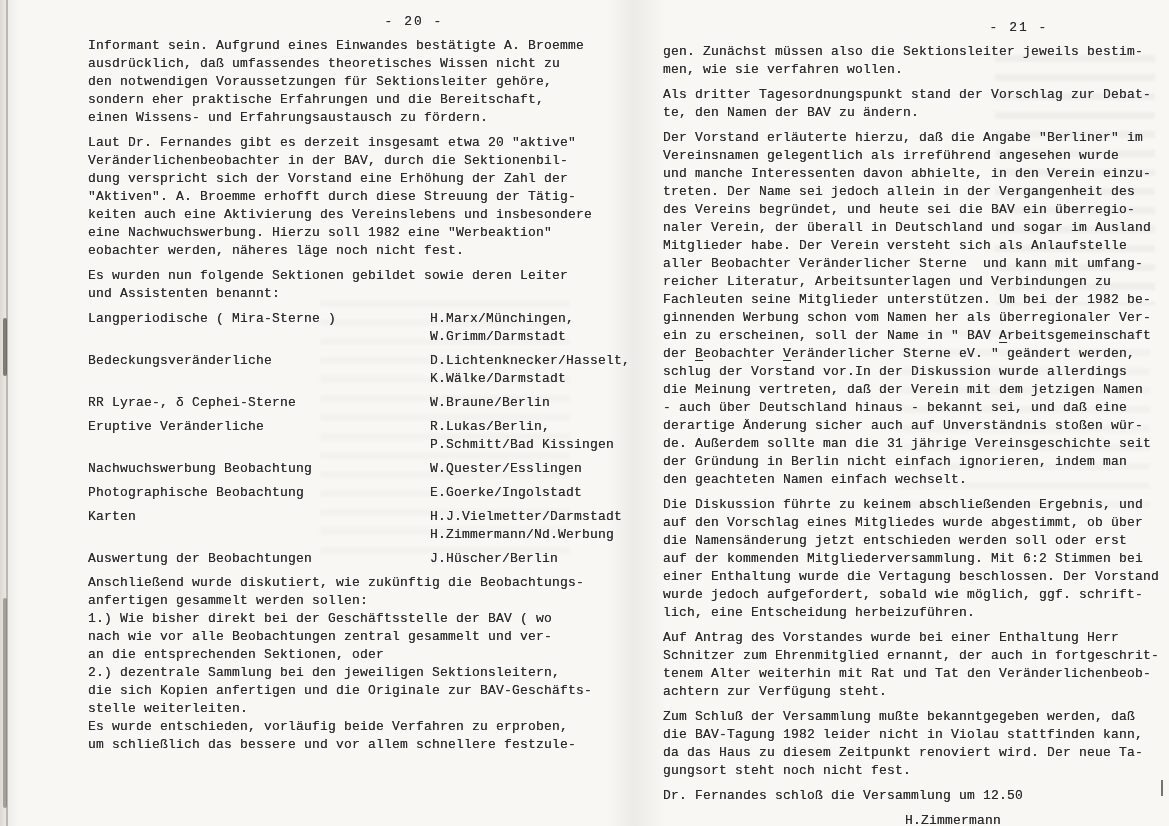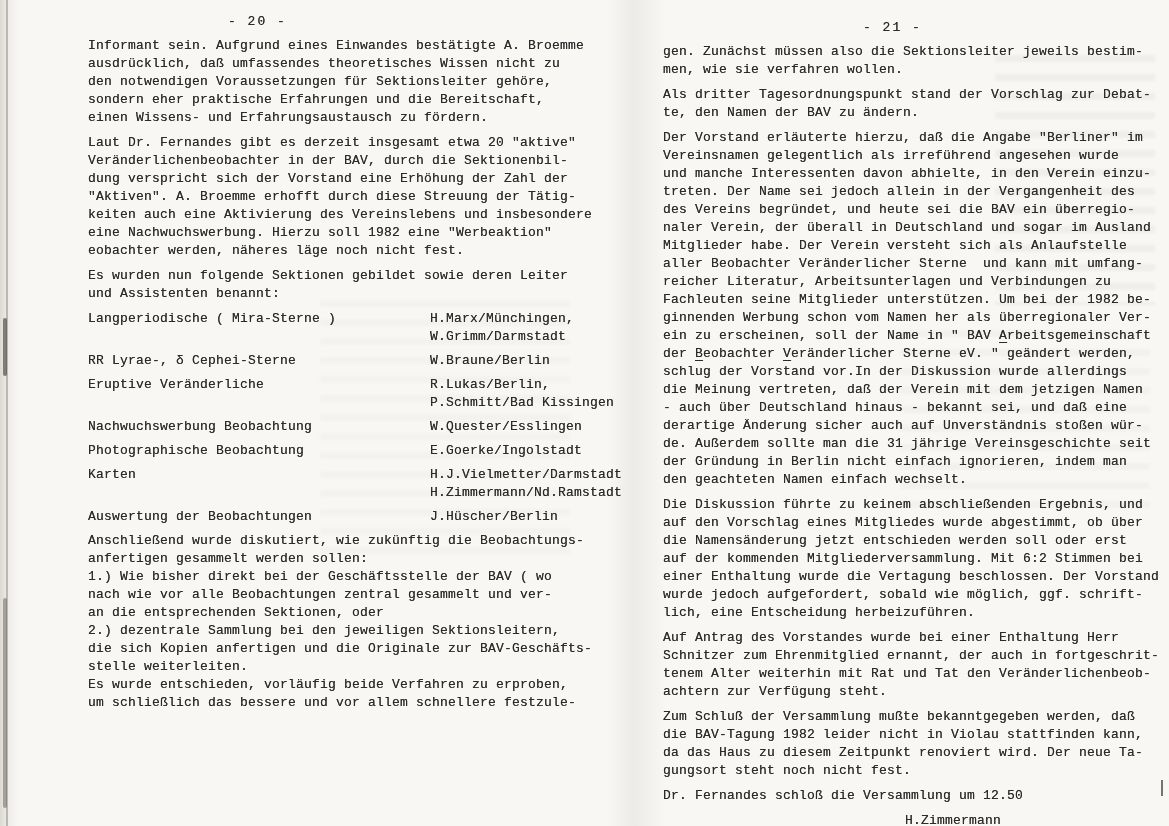--- a/index.html
+++ b/index.html
@@ -19,20 +19,21 @@
     text-shadow:0 0 0.6px rgba(45,45,45,0.75);
   }
   .para{margin-bottom:7px;}
   .page{position:absolute;width:512px;}
   #page-left{left:88px;top:12px;}
   #page-right{left:663px;top:18px;}
   .page-num{
     font-size:13px;line-height:19px;margin-bottom:6px;
     letter-spacing:2px;white-space:pre;
     text-shadow:0 0 0.6px rgba(45,45,45,0.75);
+    text-align:center;
   }
   #page-left .page-num{margin-left:140px;}
   #page-right .page-num{margin-left:200px;}
   
   .trow{display:flex;margin-bottom:6px;}
   .tlabel{width:342px;flex:0 0 342px;}
   .tvals{flex:1;}
   .sig-block{margin-top:4px;}
   #signature{margin-left:242px;}
   
@@ -90,20 +91,27 @@
       </div>
     <div>
         <div class="trow">
           <div class="tlabel tline">Langperiodische ( Mira-Sterne )</div>
           <div class="tvals">
             <div class="tline">H.Marx/Münchingen,</div>
             <div class="tline">W.Grimm/Darmstadt</div>
           </div>
         </div>
         <div class="trow">
+          <div class="tlabel tline">Bedeckungsveränderliche</div>
+          <div class="tvals">
+            <div class="tline">D.Lichtenknecker/Hasselt,</div>
+            <div class="tline">K.Wälke/Darmstadt</div>
+          </div>
+        </div>
+        <div class="trow">
           <div class="tlabel tline">RR Lyrae-, δ Cephei-Sterne</div>
           <div class="tvals">
             <div class="tline">W.Braune/Berlin</div>
           </div>
         </div>
         <div class="trow">
           <div class="tlabel tline">Eruptive Veränderliche</div>
           <div class="tvals">
             <div class="tline">R.Lukas/Berlin,</div>
             <div class="tline">P.Schmitt/Bad Kissingen</div>
@@ -118,21 +126,21 @@
         <div class="trow">
           <div class="tlabel tline">Photographische Beobachtung</div>
           <div class="tvals">
             <div class="tline">E.Goerke/Ingolstadt</div>
           </div>
         </div>
         <div class="trow">
           <div class="tlabel tline">Karten</div>
           <div class="tvals">
             <div class="tline">H.J.Vielmetter/Darmstadt</div>
-            <div class="tline">H.Zimmermann/Nd.Ramstadt</div>
+            <div class="tline">H.Zimmermann/Nd.Werbung</div>
           </div>
         </div>
         <div class="trow">
           <div class="tlabel tline">Auswertung der Beobachtungen</div>
           <div class="tvals">
             <div class="tline">J.Hüscher/Berlin</div>
           </div>
         </div>
       </div>
     <div>

